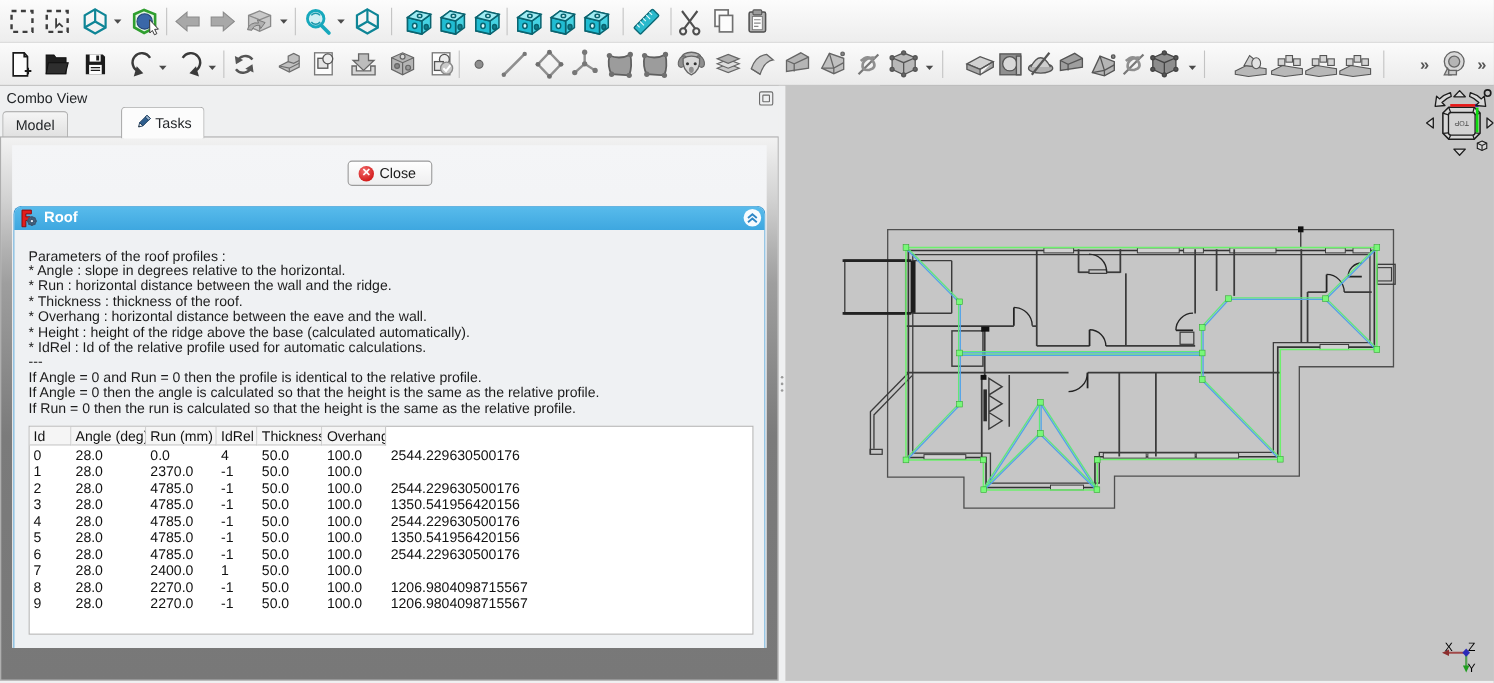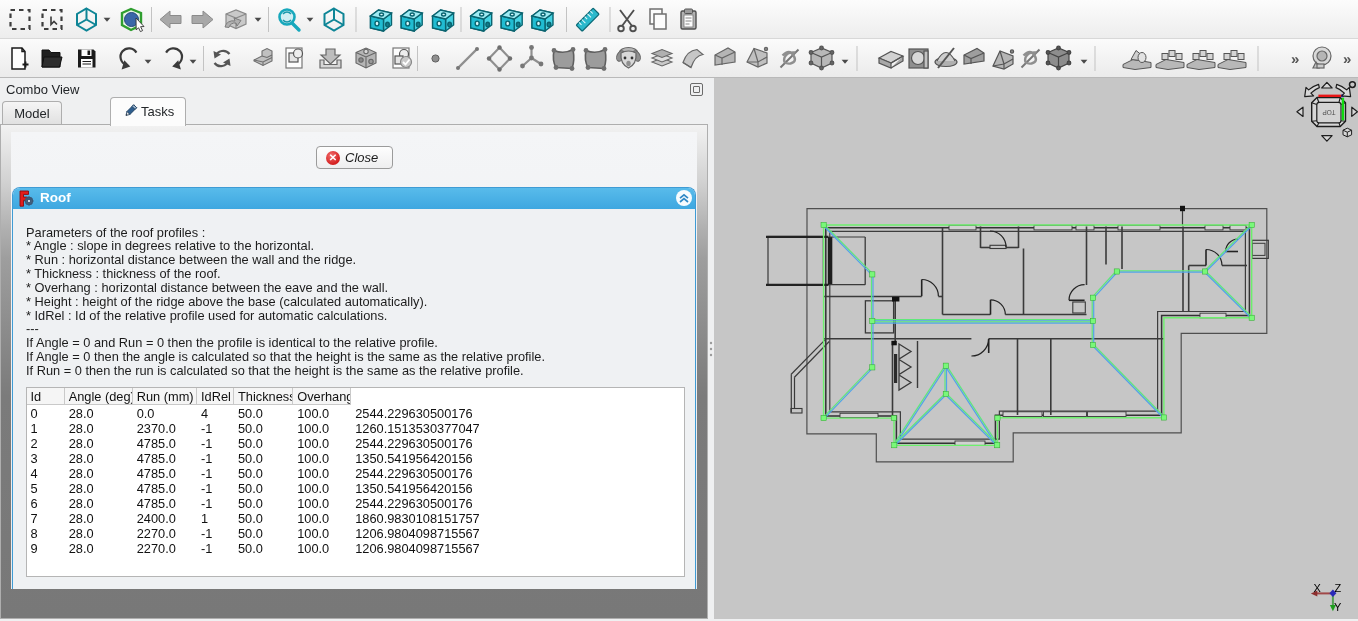--- a/index.html
+++ b/index.html
@@ -19,21 +19,21 @@
 #tabtasks{left:62px;top:19px;width:76px;height:29px;background:#fcfcfc;line-height:27px;z-index:3;margin-left:48px;}
 #tabpane{position:absolute;left:0px;top:46px;width:708px;height:495px;box-sizing:border-box;
   border:1px solid #aeaeae;border-top:1px solid #aeaeae;
   background:linear-gradient(#f2f2f2 0%,#d0d0d0 12%,#b0b0b0 21%,#9e9e9e 27%,#7b7b7b 55%,#787878 100%);}
 #card{position:absolute;left:10px;top:7px;width:686px;height:457px;background:linear-gradient(#f4f5f7,#e9ebed);}
 #closebtn{position:absolute;left:305px;top:14px;width:77px;height:23px;box-sizing:border-box;
   border:1px solid #9b9b9b;border-radius:4px;background:linear-gradient(#fefefe,#eeeeef);
   font-size:13px;color:#1a1a1a;}
 #closebtn .ic{position:absolute;left:9px;top:4px;width:14px;height:14px;border-radius:50%;
   background:radial-gradient(circle at 38% 32%,#f26c6c,#d41f1f 70%);color:#fff;font-size:10px;line-height:14px;text-align:center;font-weight:bold;}
-#closebtn .tx{position:absolute;left:28px;top:3px;font-style:italic;}
+#closebtn .tx{position:absolute;left:28px;top:3px;}
 #roofpanel{position:absolute;left:1px;top:55px;width:684px;height:402px;box-sizing:border-box;
   border:1px solid #3f9bd4;border-bottom:none;border-radius:8px 8px 0 0;background:#eff1f3;}
 #roofhead{position:absolute;left:0;top:0;width:100%;height:21px;border-radius:7px 7px 0 0;
   background:linear-gradient(#58bbeb,#3ea7e0);text-align:right;}
 #roofhead .t{position:absolute;left:27px;top:2px;color:#fff;font-weight:bold;font-size:13.5px;}
 #chev{position:absolute;right:3px;top:2px;width:16px;height:16px;border-radius:50%;background:#f6fbfe;}
 #rooftext{position:absolute;left:13px;top:37.5px;font-size:12.8px;color:#1c1c1c;line-height:13.85px;white-space:pre;}
 #rooftable{position:absolute;left:12.5px;top:199px;width:659px;height:190px;box-sizing:border-box;
   border:1px solid #b5b5b5;background:#fff;font-size:12.8px;color:#111;}
 .hd{position:absolute;top:0;height:17px;box-sizing:border-box;border-right:1px solid #c9c9c9;
@@ -424,21 +424,20 @@
               <div class="td" style="left:266.7px;width:58px">100.0</div>
               <div class="td" style="left:324.7px;width:332.3px">2544.229630500176</div>
             </div>
             <div class="tr" style="top:32.55px">
               <div class="td" style="left:0px;width:38.2px">1</div>
               <div class="td" style="left:38.2px;width:68px">28.0</div>
               <div class="td" style="left:106.2px;width:64.3px">2370.0</div>
               <div class="td" style="left:170.5px;width:37px">-1</div>
               <div class="td" style="left:207.5px;width:59.19999999999999px">50.0</div>
               <div class="td" style="left:266.7px;width:58px">100.0</div>
-              <div class="td" style="left:324.7px;width:332.3px">1260.1513530377047</div>
             </div>
             <div class="tr" style="top:47.6px">
               <div class="td" style="left:0px;width:38.2px">2</div>
               <div class="td" style="left:38.2px;width:68px">28.0</div>
               <div class="td" style="left:106.2px;width:64.3px">4785.0</div>
               <div class="td" style="left:170.5px;width:37px">-1</div>
               <div class="td" style="left:207.5px;width:59.19999999999999px">50.0</div>
               <div class="td" style="left:266.7px;width:58px">100.0</div>
               <div class="td" style="left:324.7px;width:332.3px">2544.229630500176</div>
             </div>
@@ -478,21 +477,20 @@
               <div class="td" style="left:266.7px;width:58px">100.0</div>
               <div class="td" style="left:324.7px;width:332.3px">2544.229630500176</div>
             </div>
             <div class="tr" style="top:122.85000000000001px">
               <div class="td" style="left:0px;width:38.2px">7</div>
               <div class="td" style="left:38.2px;width:68px">28.0</div>
               <div class="td" style="left:106.2px;width:64.3px">2400.0</div>
               <div class="td" style="left:170.5px;width:37px">1</div>
               <div class="td" style="left:207.5px;width:59.19999999999999px">50.0</div>
               <div class="td" style="left:266.7px;width:58px">100.0</div>
-              <div class="td" style="left:324.7px;width:332.3px">1860.9830108151757</div>
             </div>
             <div class="tr" style="top:137.9px">
               <div class="td" style="left:0px;width:38.2px">8</div>
               <div class="td" style="left:38.2px;width:68px">28.0</div>
               <div class="td" style="left:106.2px;width:64.3px">2270.0</div>
               <div class="td" style="left:170.5px;width:37px">-1</div>
               <div class="td" style="left:207.5px;width:59.19999999999999px">50.0</div>
               <div class="td" style="left:266.7px;width:58px">100.0</div>
               <div class="td" style="left:324.7px;width:332.3px">1206.9804098715567</div>
             </div>

